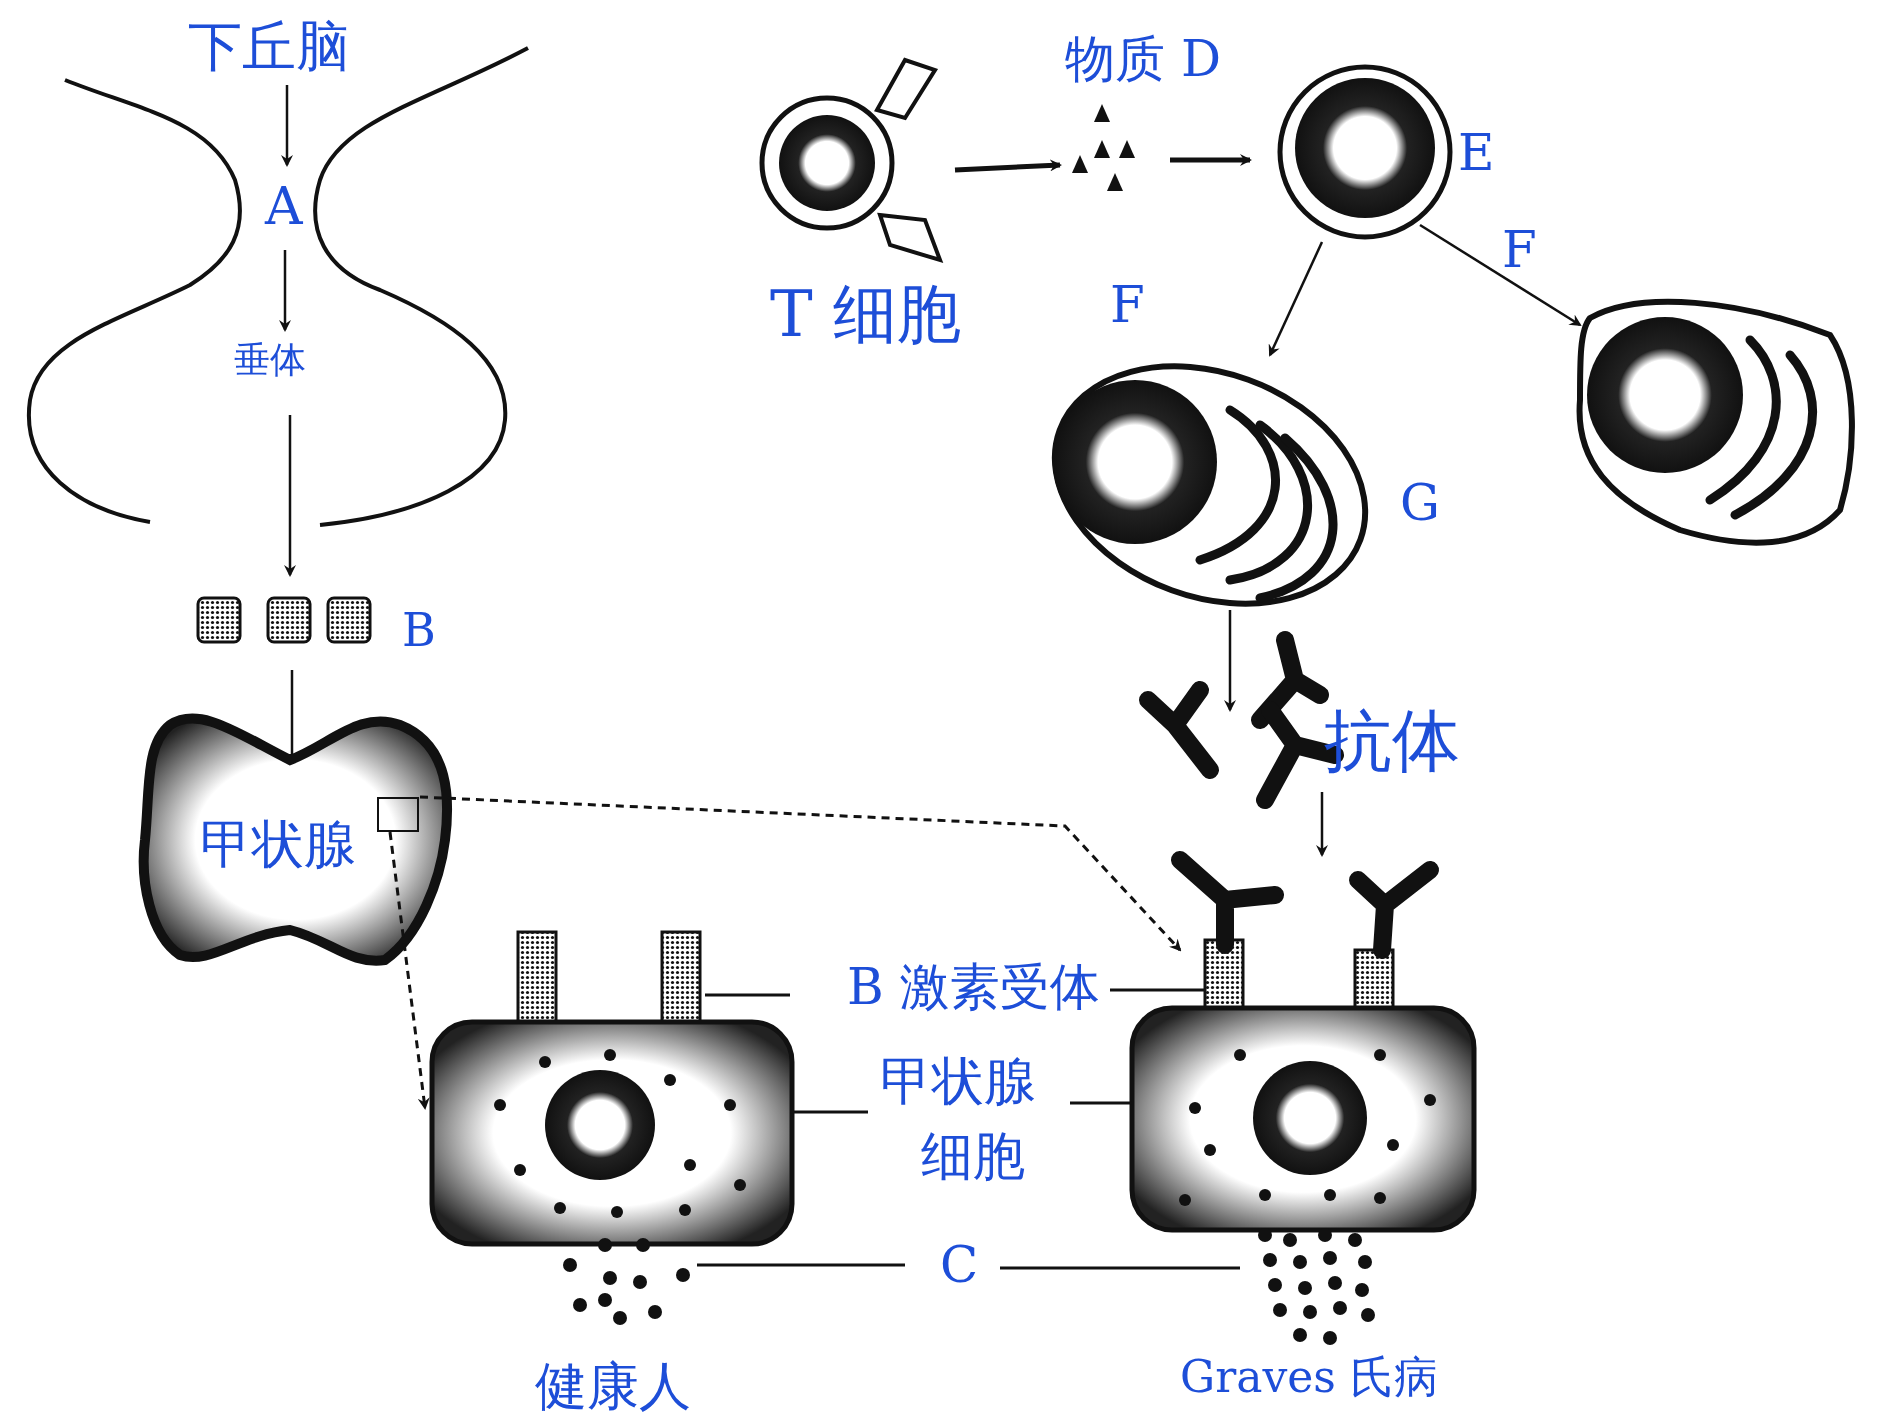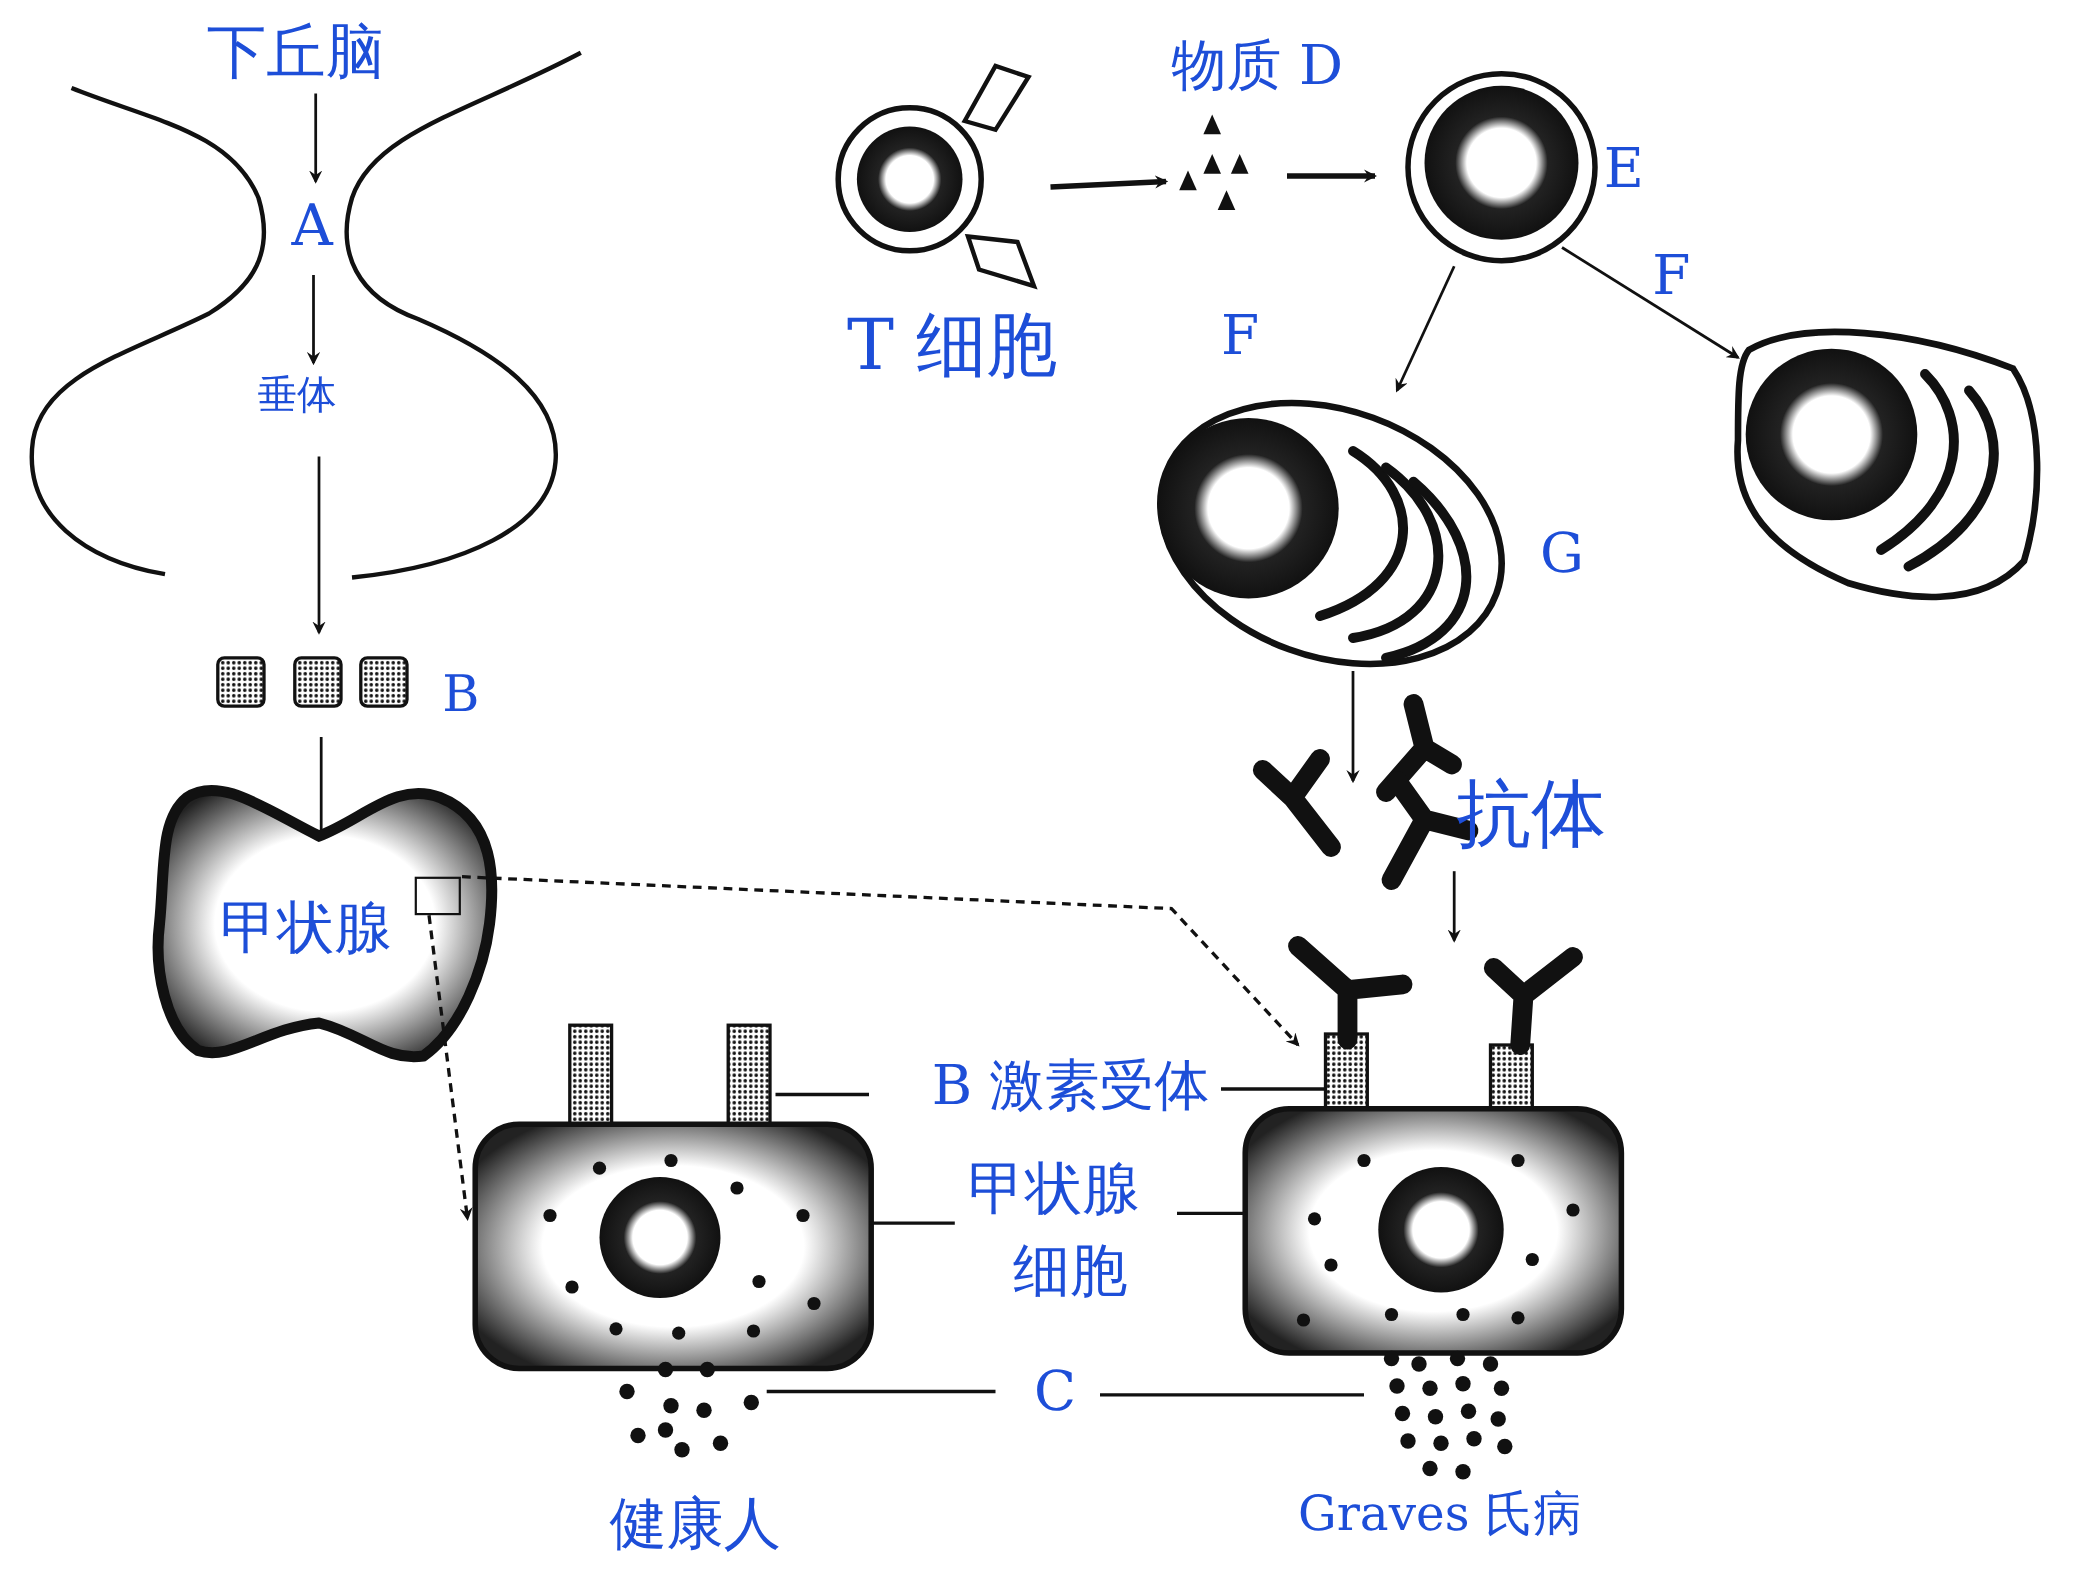--- a/index.html
+++ b/index.html
@@ -190,14 +190,14 @@
 <div class="lbl" style="left:1065px;top:34px;font-size:50px;text-align:right;">物质 D</div>
 <div class="lbl" style="left:1458px;top:128px;font-size:50px;">E</div>
 <div class="lbl" style="left:1110px;top:280px;font-size:50px;">F</div>
 <div class="lbl" style="left:1502px;top:225px;font-size:50px;">F</div>
 <div class="lbl" style="left:1400px;top:478px;font-size:50px;">G</div>
 <div class="lbl" style="left:1324px;top:712px;font-size:68px;font-family:Liberation Mono, monospace;">抗体</div>
 <div class="lbl" style="left:847px;top:962px;font-size:50px;">B 激素受体</div>
 <div class="lbl" style="left:880px;top:1055px;font-size:52px;">甲状腺</div>
 <div class="lbl" style="left:905px;top:1130px;font-size:52px;margin-left:16px;">细胞</div>
 <div class="lbl" style="left:940px;top:1240px;font-size:50px;">C</div>
-<div class="lbl" style="left:535px;top:1360px;font-size:52px;margin-left:19px;">健康人</div>
+<div class="lbl" style="left:535px;top:1360px;font-size:52px;">健康人</div>
 <div class="lbl" style="left:1180px;top:1355px;font-size:44px;">Graves 氏病</div>
 
 </body></html>

